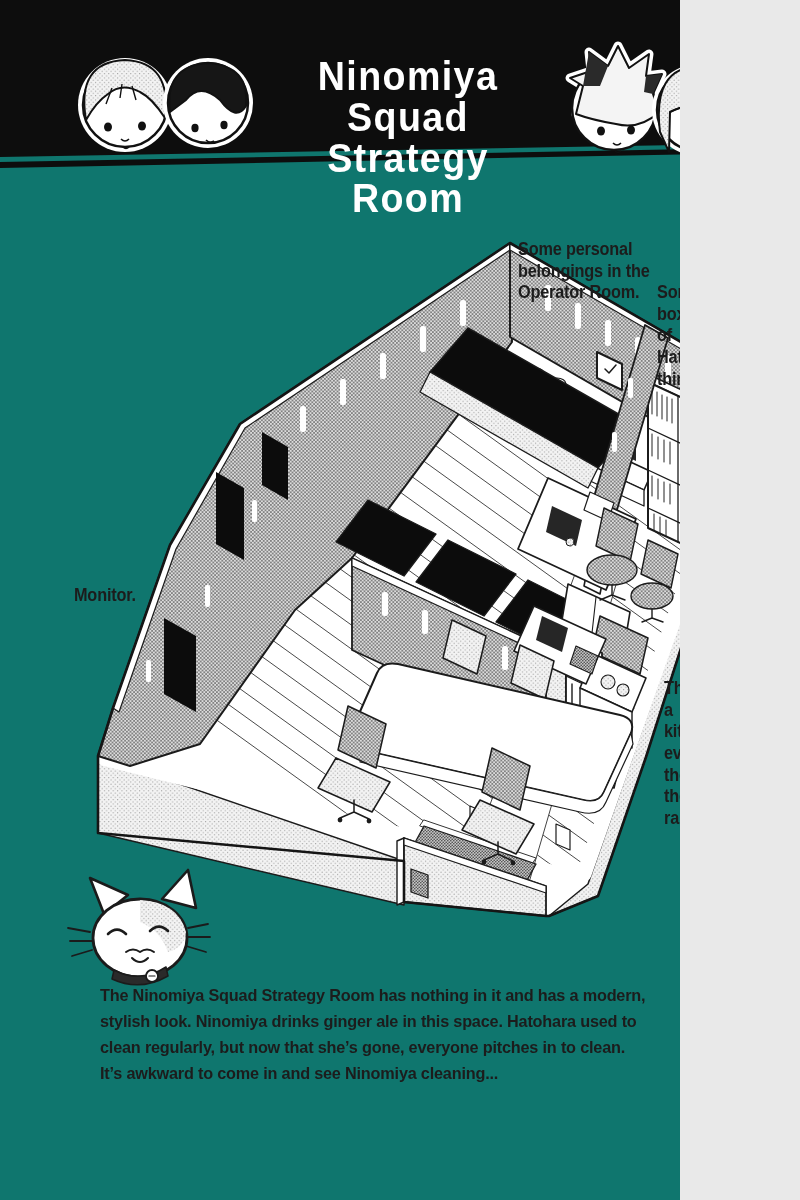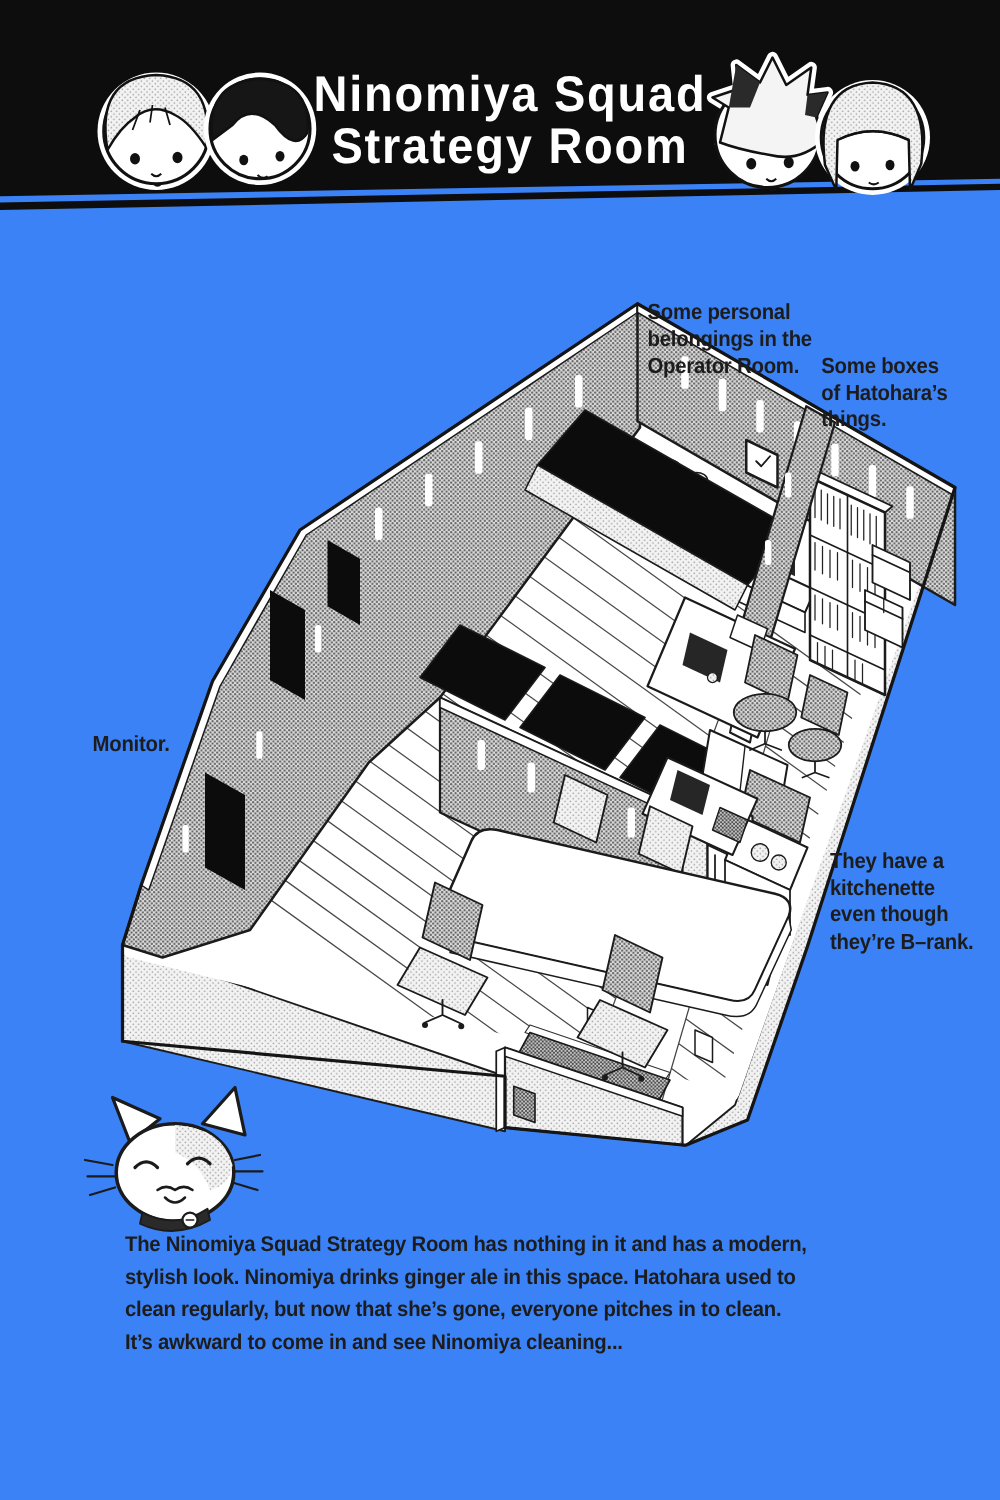--- a/index.html
+++ b/index.html
@@ -1,16 +1,16 @@
 <!DOCTYPE html>
 <html><head>
 <meta charset="utf-8">
 <style>
   html,body{margin:0;padding:0;background:#e9e9e9;}
-  #page{position:relative;width:800px;height:1200px;background:#3b82f6;overflow:hidden;
+  #page{position:relative;width:680px;height:1200px;background:#0f766e;overflow:hidden;
         font-family:"Liberation Sans",sans-serif;}
   svg{position:absolute;left:0;top:0;}
   .ann{position:absolute;font-weight:700;font-size:17.5px;line-height:1.24;color:#1c1c1c;
        white-space:pre-line;letter-spacing:-.2px;transform:scaleX(.93);transform-origin:0 0;}
   #title{position:absolute;left:408px;top:56px;transform:translateX(-50%) scaleX(.94);
          transform-origin:center top;color:#ffffff;font-weight:700;font-size:40px;line-height:1.02;
          letter-spacing:1.5px;text-align:center;white-space:pre-line;}
   #footer-note{position:absolute;left:100px;top:983px;width:660px;font-weight:700;font-size:17px;
          line-height:26px;color:#1c1c1c;white-space:pre-line;transform:scaleX(.955);
          transform-origin:0 0;letter-spacing:-.2px;}

